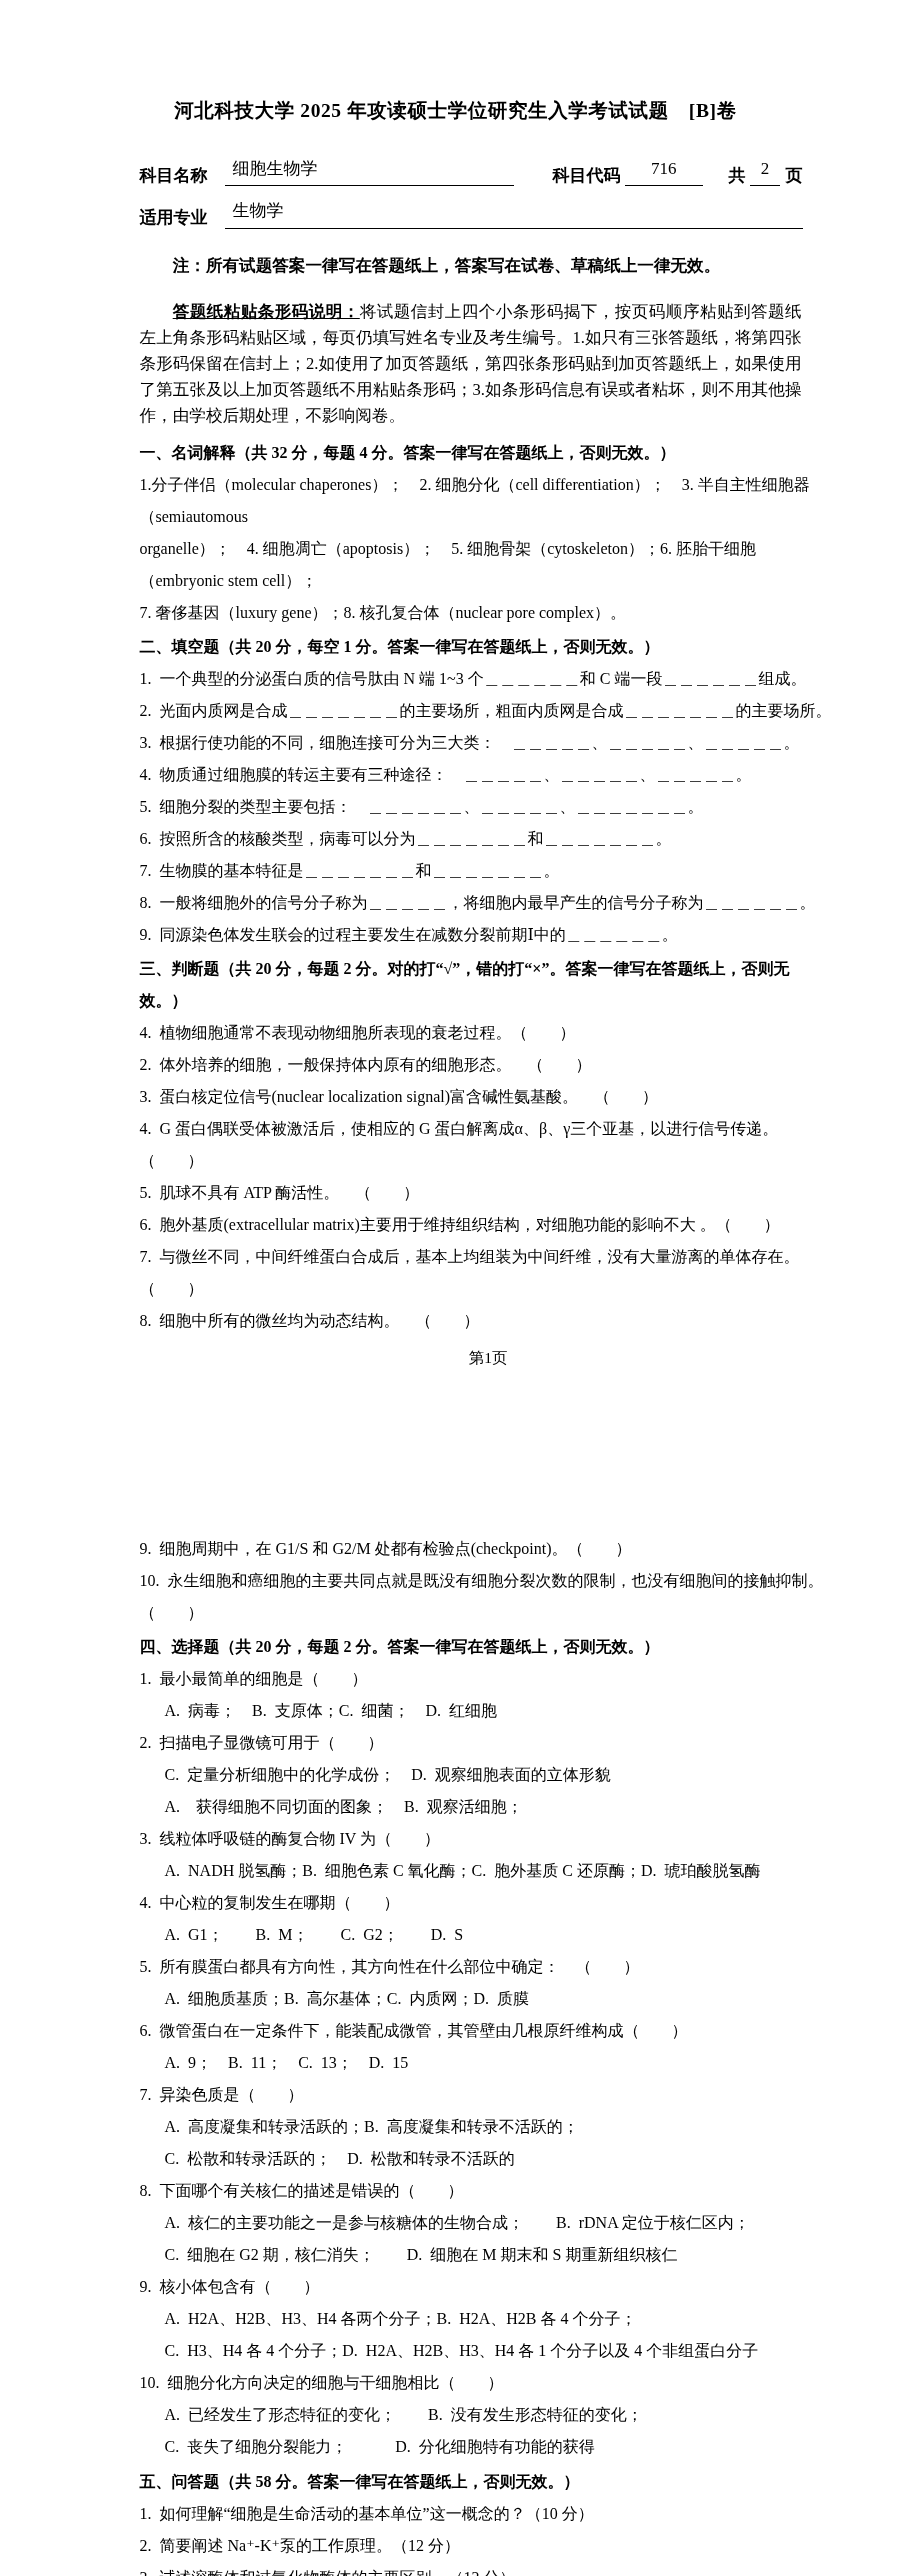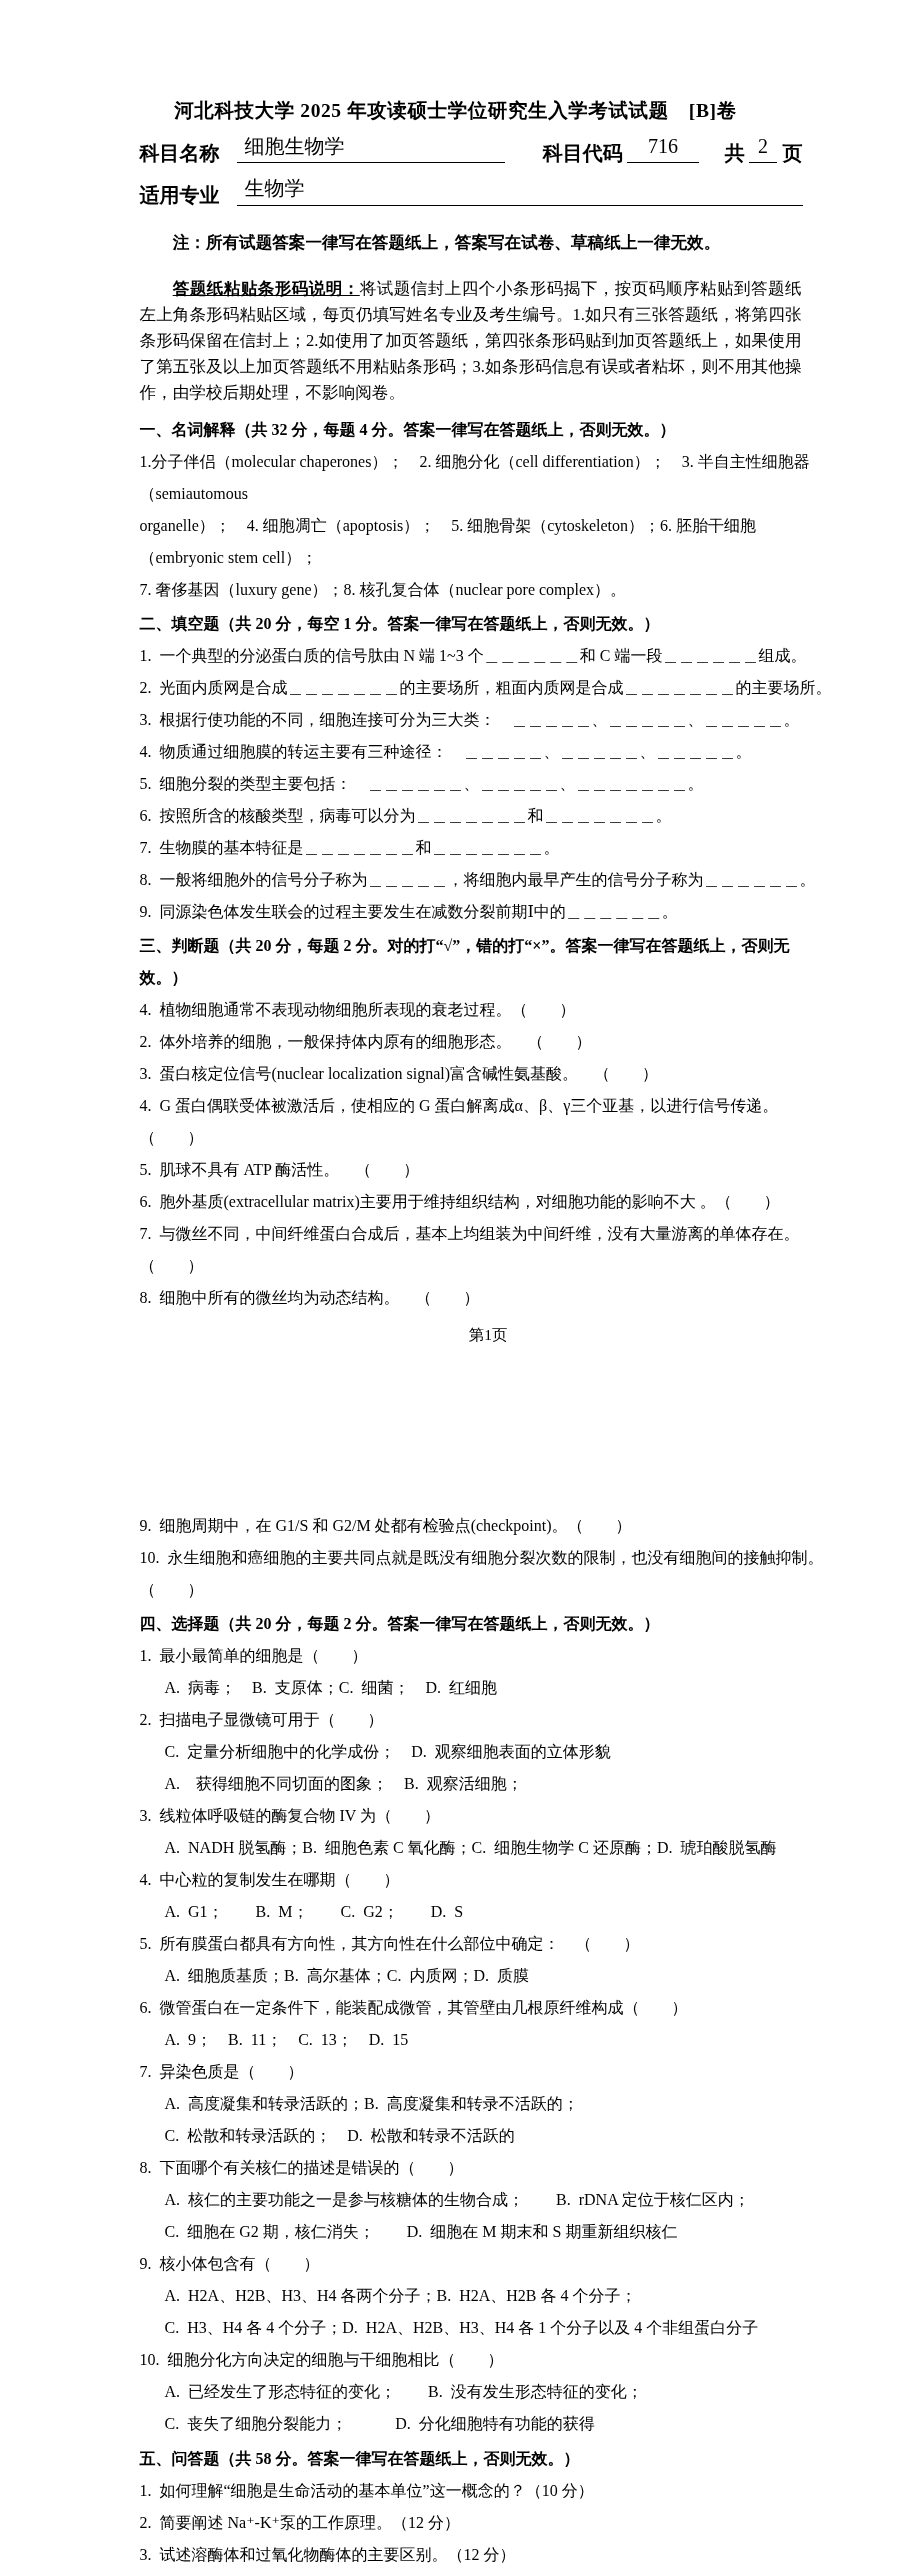--- a/index.html
+++ b/index.html
@@ -13,22 +13,22 @@
   }
   .title {
     margin:0; padding-top:98px;
     text-align:center;
     font-size:19.5px; font-weight:bold;
     letter-spacing:0.6px;
     line-height:25px;
   }
   .meta-row {
     display:flex; align-items:flex-end;
-    margin:13px 63px 0 94px;
-    font-size:20px; line-height:20.7px;
+    margin:36px 63px 0 94px;
+    font-size:17px; line-height:20.7px;
   }
   .meta-row .label { font-weight:bold; white-space:nowrap; }
   .field {
     border-bottom:1.1px solid #000;
     padding-bottom:5.7px;
     white-space:nowrap;
   }
   .field-subject { width:313px; margin-left:17px; padding-left:8px; }
   .code-label    { margin-left:38px; }
   .field-code    { width:86px; margin-left:4.6px; text-align:center; }
@@ -133,21 +133,21 @@
       <div class="sec-heading">四、选择题（共 20 分，每题 2 分。答案一律写在答题纸上，否则无效。）</div>
 
       <div class="line">1.  最小最简单的细胞是（　　）</div>
       <div class="line opt">A.  病毒；　B.  支原体；C.  细菌；　D.  红细胞</div>
 
       <div class="line">2.  扫描电子显微镜可用于（　　）</div>
       <div class="line opt">C.  定量分析细胞中的化学成份；　D.  观察细胞表面的立体形貌</div>
       <div class="line opt">A.　获得细胞不同切面的图象；　B.  观察活细胞；</div>
 
       <div class="line">3.  线粒体呼吸链的酶复合物 IV 为（　　）</div>
-      <div class="line opt">A.  NADH 脱氢酶；B.  细胞色素 C 氧化酶；C.  细胞生物学 C 还原酶；D.  琥珀酸脱氢酶</div>
+      <div class="line opt">A.  NADH 脱氢酶；B.  细胞色素 C 氧化酶；C.  胞外基质 C 还原酶；D.  琥珀酸脱氢酶</div>
 
       <div class="line">4.  中心粒的复制发生在哪期（　　）</div>
       <div class="line opt">A.  G1；　　B.  M；　　C.  G2；　　D.  S</div>
 
       <div class="line">5.  所有膜蛋白都具有方向性，其方向性在什么部位中确定：　（　　）</div>
       <div class="line opt">A.  细胞质基质；B.  高尔基体；C.  内质网；D.  质膜</div>
 
       <div class="line">6.  微管蛋白在一定条件下，能装配成微管，其管壁由几根原纤维构成（　　）</div>
       <div class="line opt">A.  9；　B.  11；　C.  13；　D.  15</div>
 

